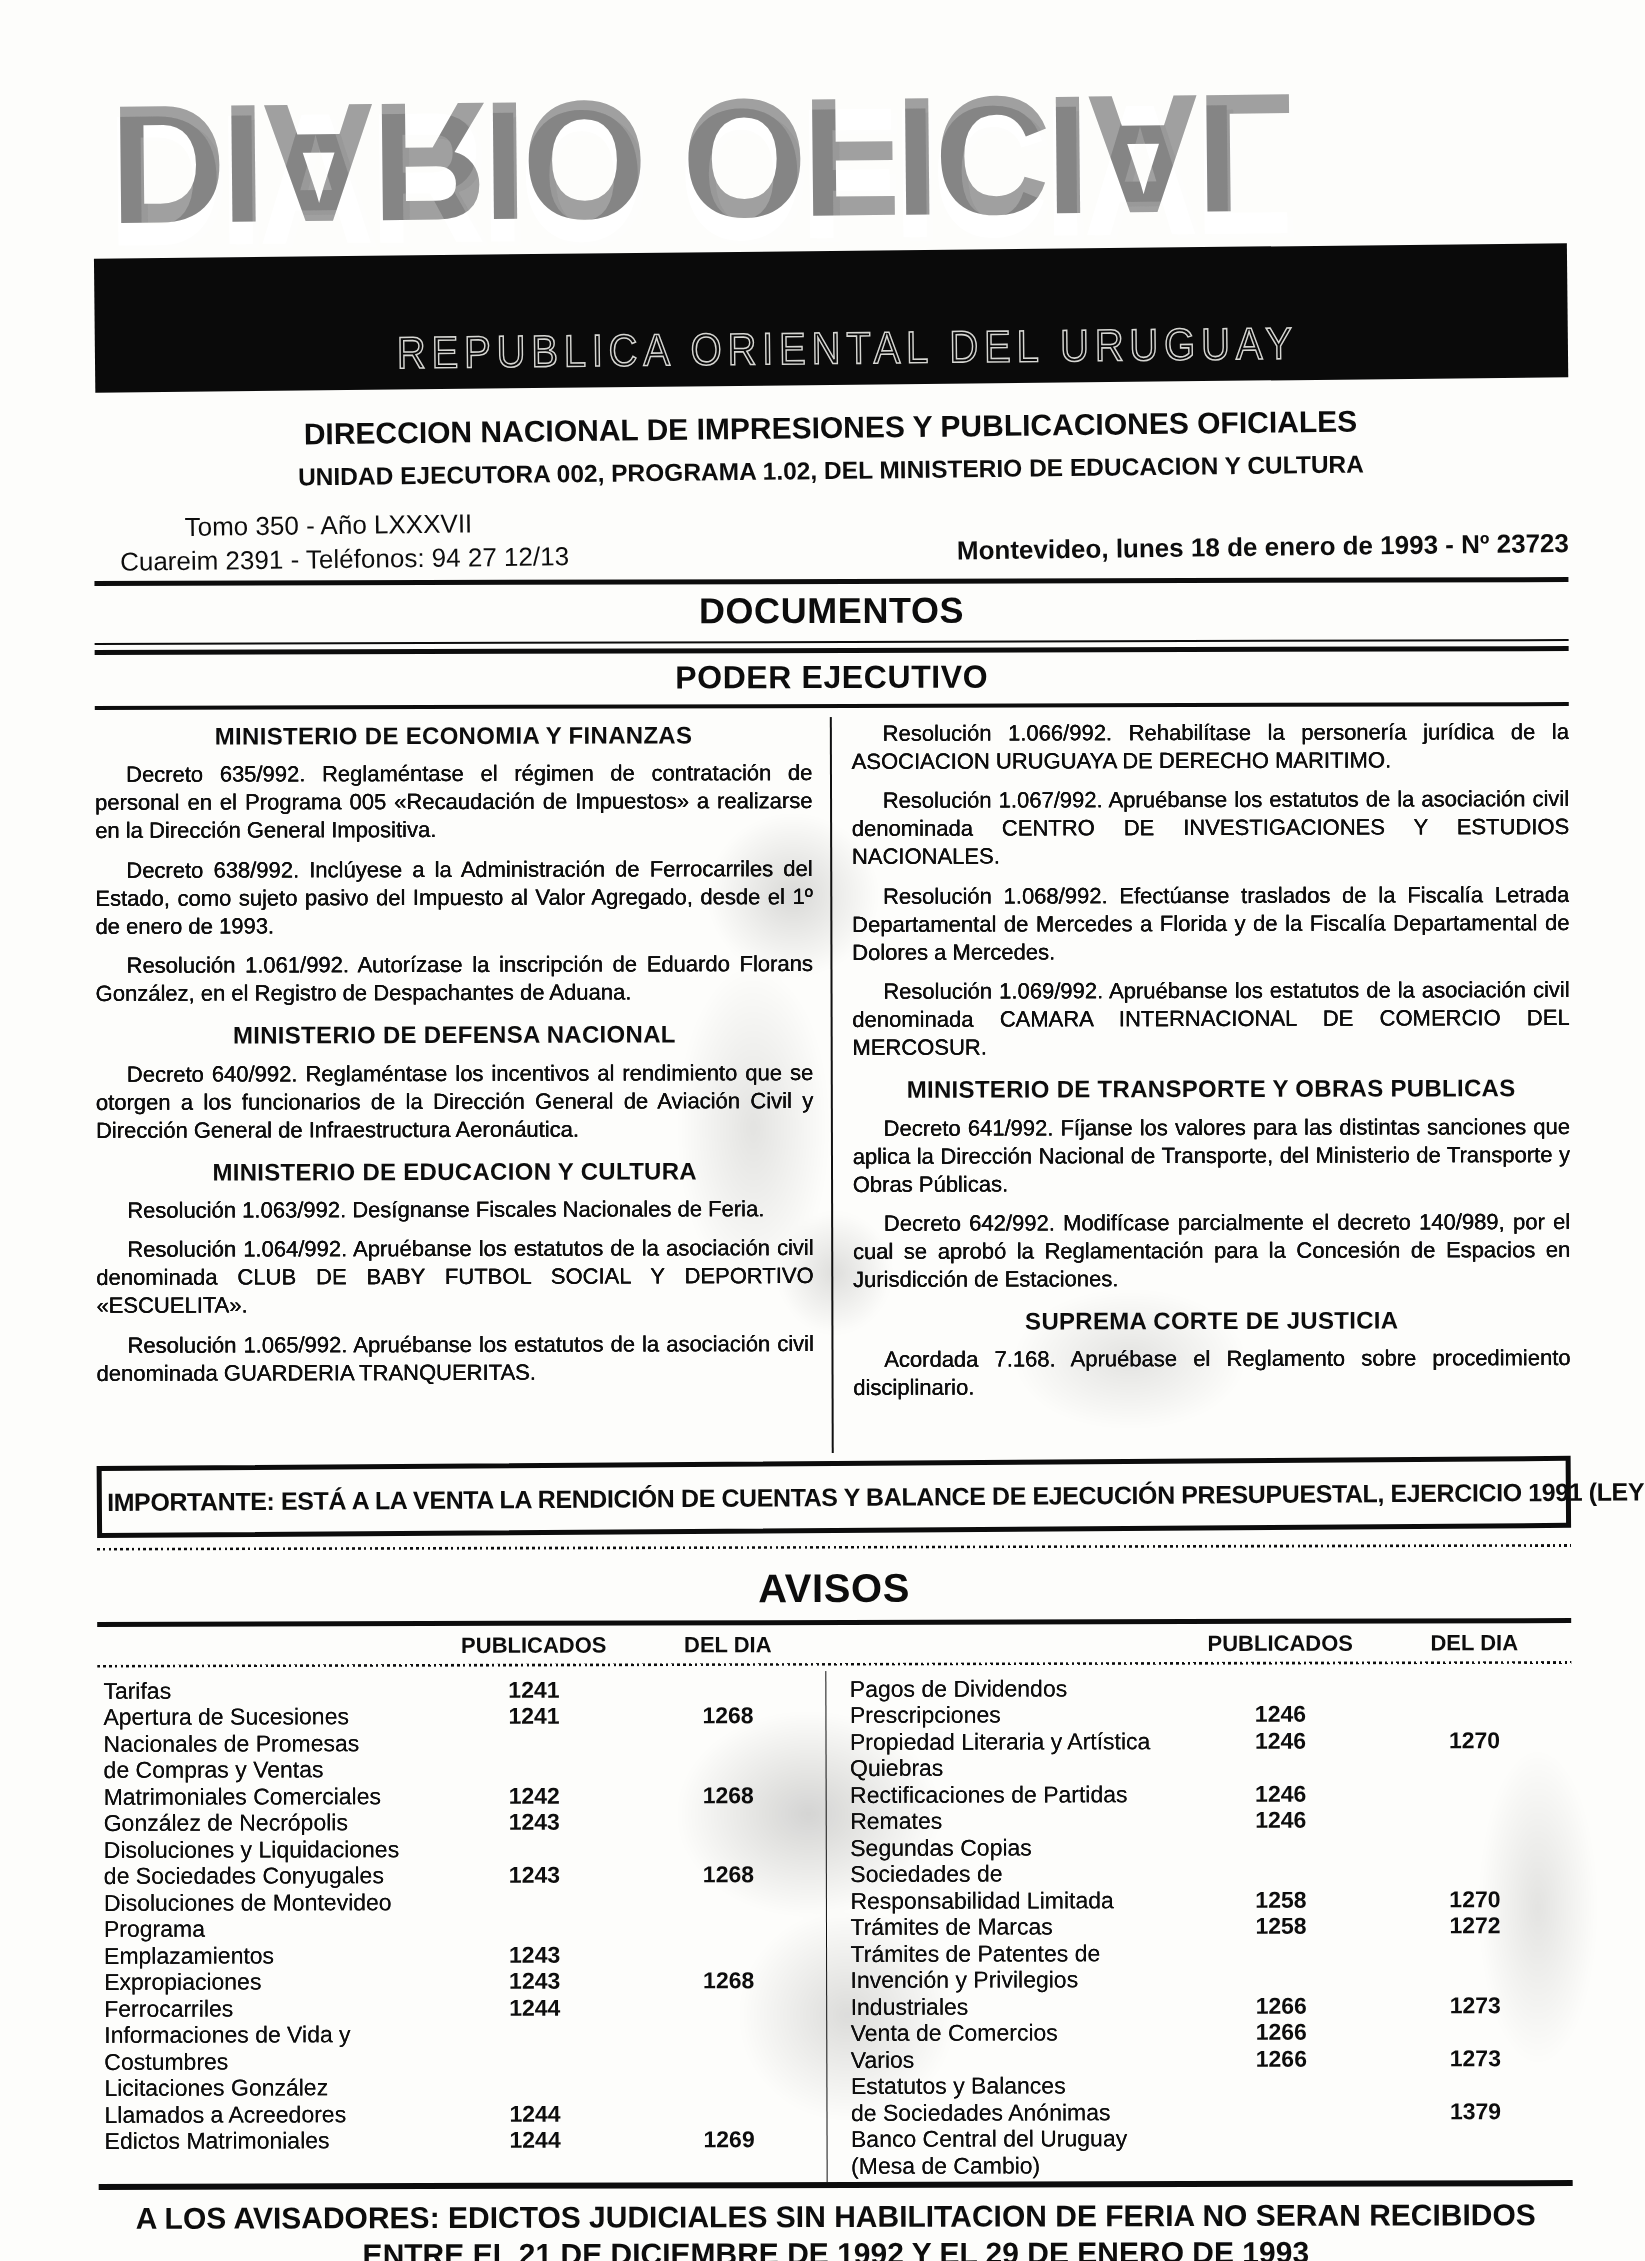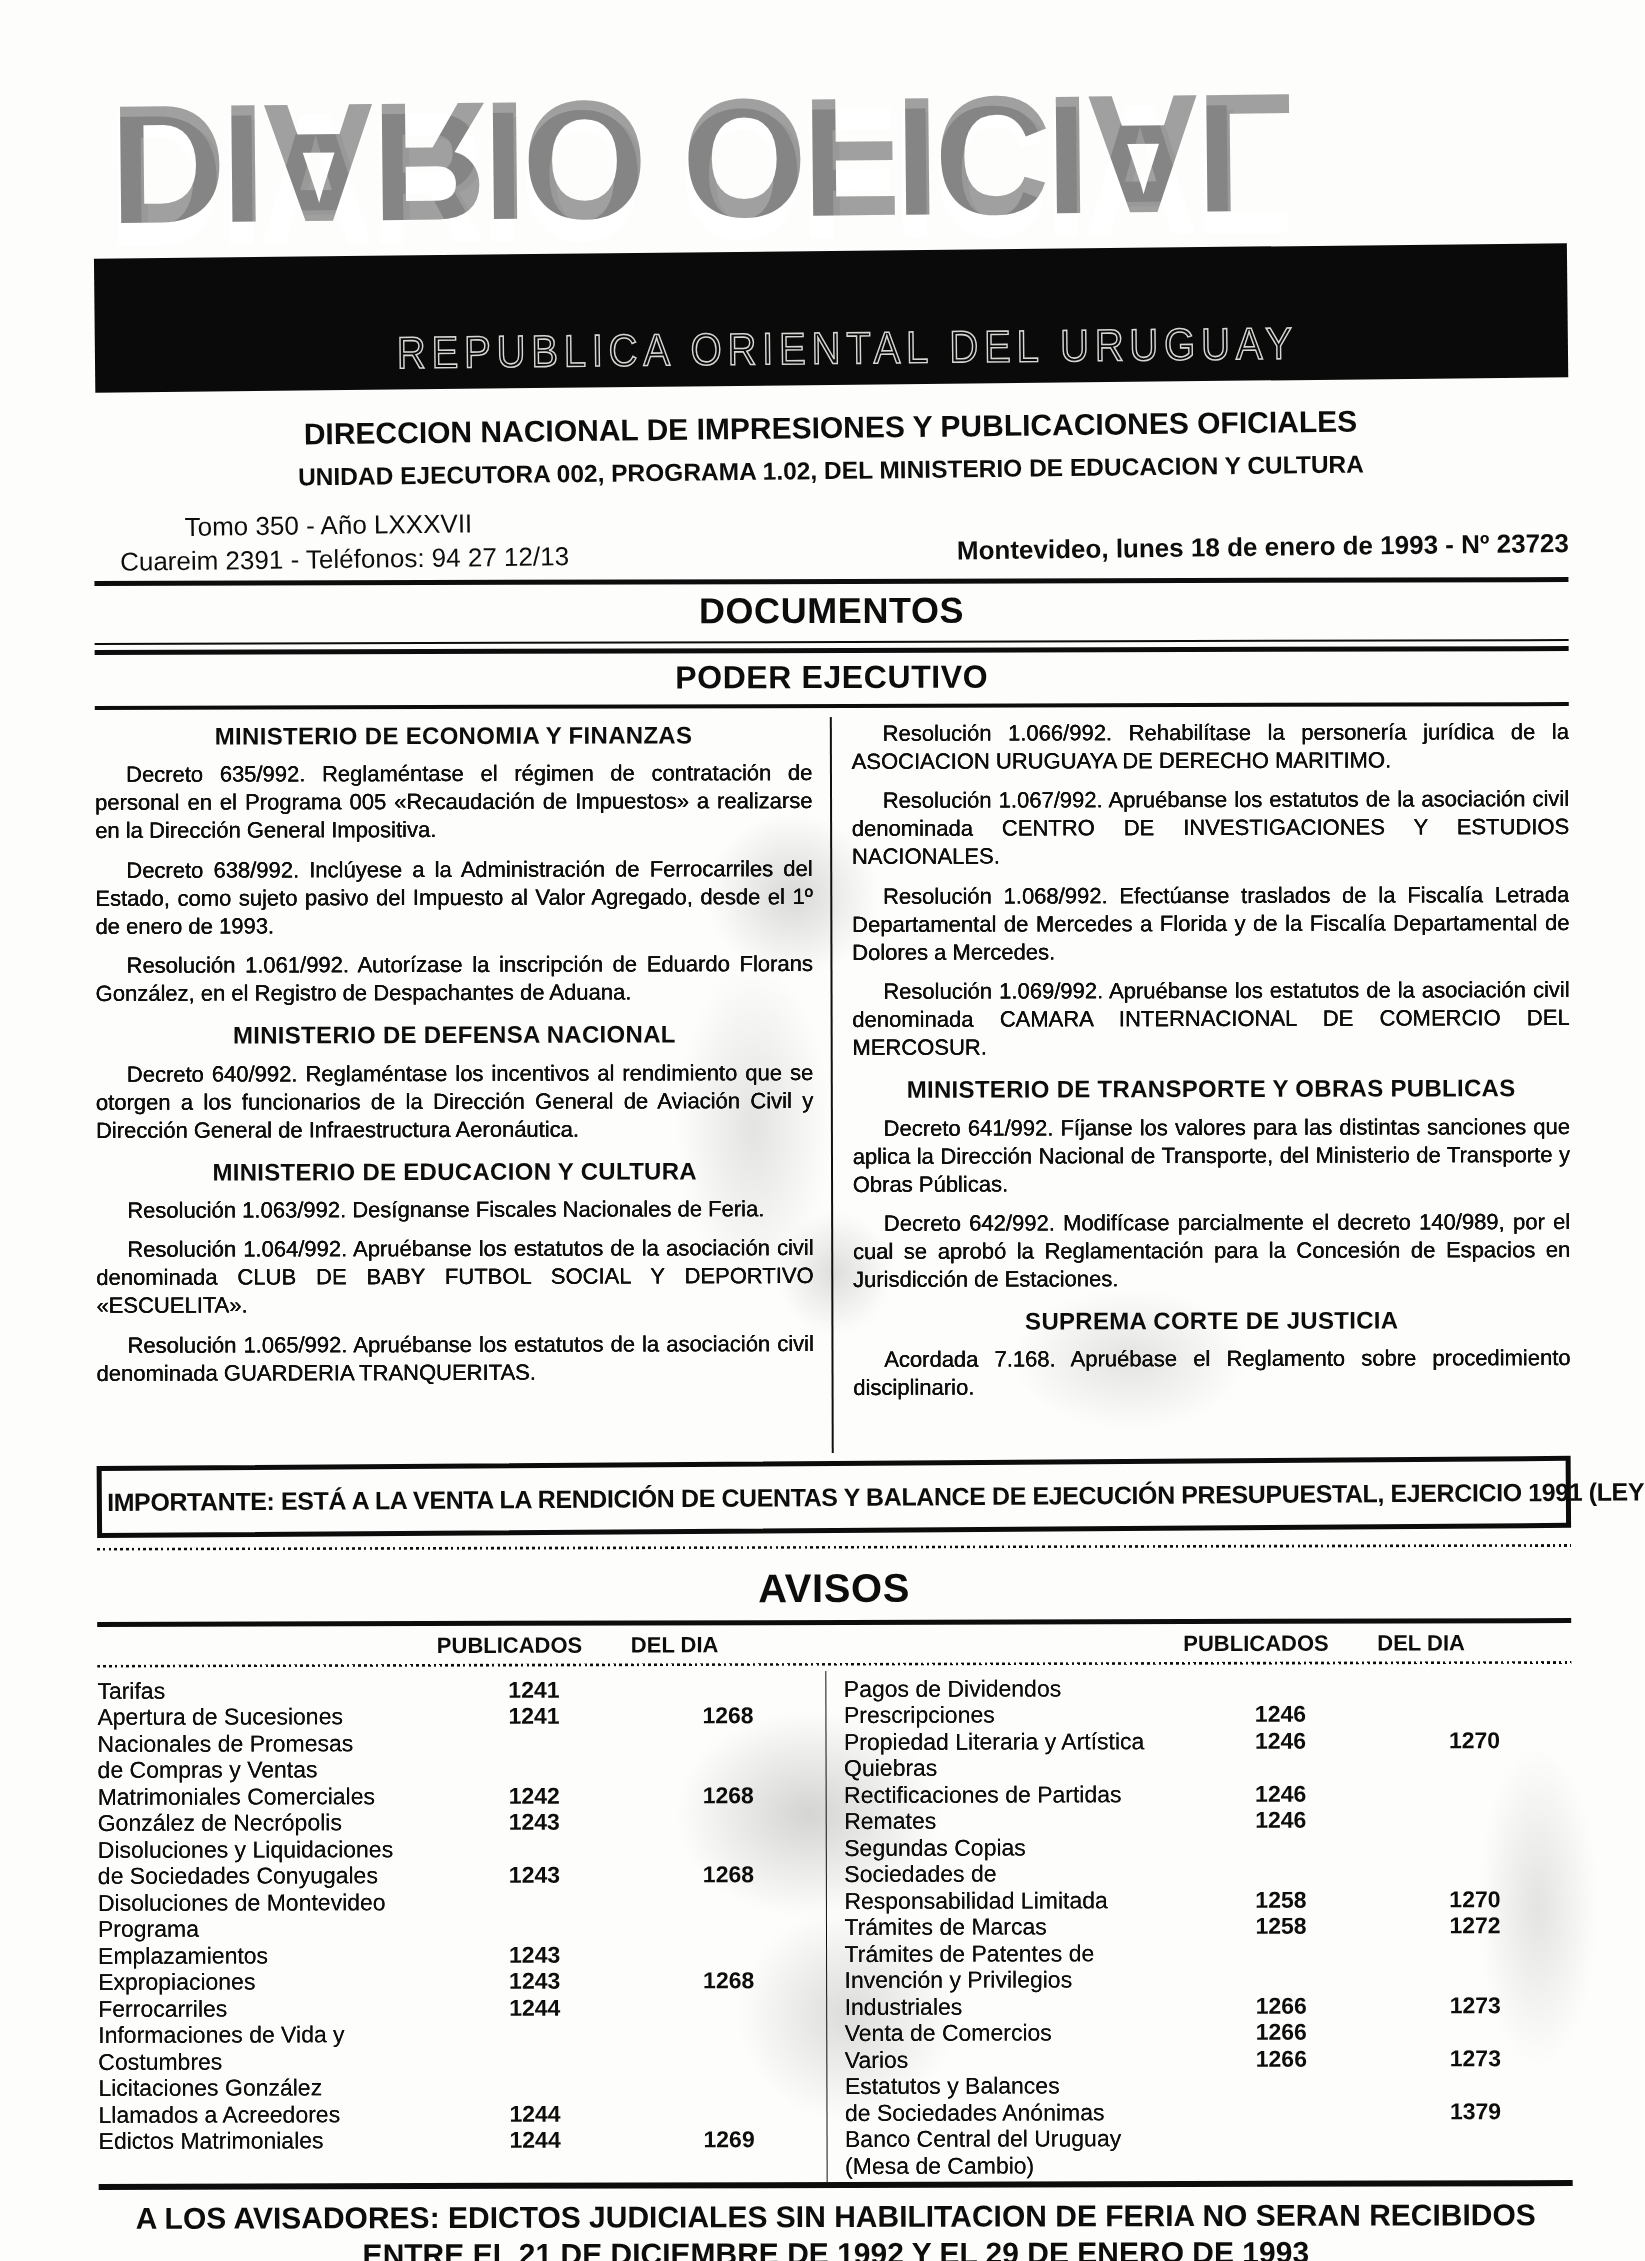--- a/index.html
+++ b/index.html
@@ -85,26 +85,26 @@
     font-size:25px;font-weight:700;white-space:nowrap;
     letter-spacing:-0.4px;
     transform:rotate(-0.25deg);
   }
 
   
   .avisos-title{text-align:center;font-size:40px;font-weight:700;margin:17px 0 9px;letter-spacing:0.6px;}
   .av-head{display:flex;margin-top:6.5px;}
   .av-half{flex:1 1 0;display:flex;}
   .av-head .spacer{flex:1 1 auto;}
-  .av-colhead{font-size:22px;font-weight:700;width:194px;text-align:left;}
+  .av-colhead{font-size:22px;font-weight:700;width:194px;text-align:center;}
   .av-table{display:flex;height:511px;overflow:hidden;margin-top:3.9px;}
   .av-col{flex:1 1 0;overflow:hidden;padding-top:5.2px;}
   .av-col.right{padding-left:17px;}
   .av-row{display:flex;align-items:baseline;height:26.5px;}
-  .av-label{flex:1 1 auto;font-size:23px;font-weight:400;white-space:nowrap;text-shadow:0 0 0.6px #222;}
+  .av-label{flex:1 1 auto;font-size:23px;font-weight:400;white-space:nowrap;text-shadow:0 0 0.6px #222;margin-left:6px;}
   .av-num{width:194px;text-align:center;font-size:23px;font-weight:700;}
 
   
   .foot-notice{ text-align:center;font-size:30px;font-weight:700;line-height:37px;margin:10.3px 0 9px;}
 
   
   .artifact{position:absolute;pointer-events:none;filter:blur(3.2px);}
   .a1{left:645px;top:742px;width:271px;height:581px;
       background:
         radial-gradient(closest-side at 55% 20%,rgba(0,0,0,.14),transparent 70%),

